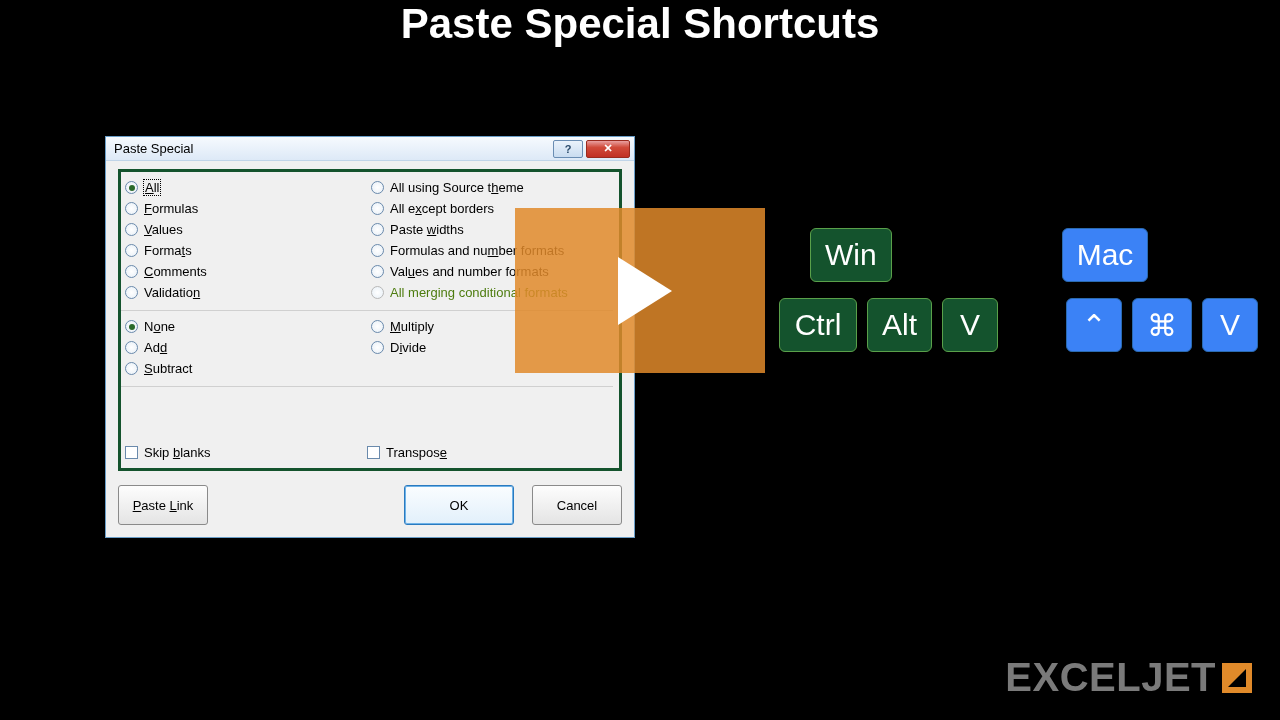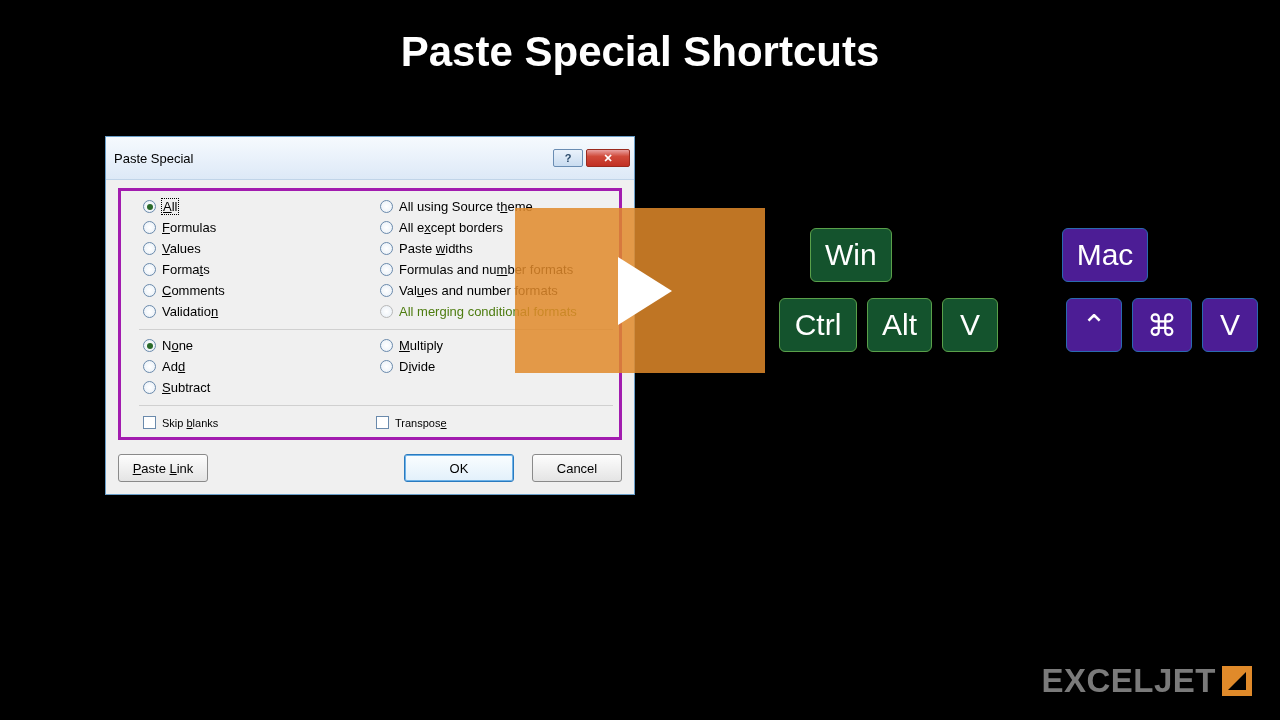--- a/index.html
+++ b/index.html
@@ -9,34 +9,33 @@
     background: #000;
     font-family: "Segoe UI", Tahoma, sans-serif;
     position: relative;
     overflow: hidden;
   }
   .title {
     color: #fff;
     font-size: 42px;
     font-weight: 700;
     text-align: center;
-    margin-top: 28px;
   }
   
   .dialog {
     position: absolute;
     left: 105px;
     top: 136px;
     width: 530px;
     background: #f0f0f0;
     border: 1px solid #6a9ec8;
     box-shadow: 0 0 4px rgba(0,0,0,0.3);
   }
   .titlebar {
-    height: 43px;
+    height: 24px;
     background: linear-gradient(#f6fafe, #dde9f7);
     border-bottom: 1px solid #c0d4e8;
     display: flex;
     align-items: center;
     padding: 0 4px 0 8px;
     font-size: 13px;
     color: #000;
   }
   .titlebar-spacer { flex: 1; }
   .tb-btn {
@@ -63,22 +62,22 @@
   .dialog-body {
     padding: 8px 12px 12px 12px;
     font-size: 13px;
     color: #000;
   }
   .group-label {
     font-size: 13px;
     margin: 4px 0 2px 0;
   }
   .orange-box {
-    border: 3px solid #a21caf;
-    padding: 4px 6px 6px 18px;
+    border: 3px solid #14532d;
+    padding: 4px 6px 6px 0;
   }
   .radio-grid {
     display: grid;
     grid-template-columns: 1fr 1fr;
     column-gap: 8px;
     row-gap: 6px;
     padding: 4px 4px;
   }
   .radio-row {
     display: flex;
@@ -119,30 +118,30 @@
     grid-template-columns: 1fr 1fr;
     padding: 6px 4px 2px 4px;
   }
   .checkbox {
     width: 13px; height: 13px;
     border: 1px solid #6a8aac;
     background: #fff;
     margin-right: 6px;
     flex-shrink: 0;
   }
-  .check-item { display: flex; align-items: center; font-size: 11px; }
+  .check-item { display: flex; align-items: center; font-size: 13px; margin-top: 48px; }
   .button-row {
     display: flex;
     gap: 18px;
     margin-top: 14px;
     align-items: center;
   }
   .btn {
     min-width: 90px;
-    height: 28px;
+    height: 40px;
     border: 1px solid #8a8a8a;
     border-radius: 3px;
     background: linear-gradient(#fdfdfd, #e4e4e4);
     font-size: 13px;
     display: flex;
     align-items: center;
     justify-content: center;
     cursor: pointer;
   }
   .btn.primary {
@@ -194,34 +193,34 @@
     padding: 0 14px;
     border-radius: 6px;
     color: #fff;
     font-size: 30px;
     font-weight: 400;
     display: flex;
     align-items: center;
     justify-content: center;
   }
   .key.green { background: #14532d; border: 1px solid #5aa04a; }
-  .key.blue  { background: #4c1d95; border: 1px solid #2a6ab0; }
+  .key.blue  { background: #3b82f6; border: 1px solid #2a6ab0; }
   .key.wide { min-width: 78px; }
   
   .logo {
     position: absolute;
     right: 28px;
     bottom: 20px;
     display: flex;
     align-items: center;
     gap: 2px;
     color: #7a7a7a;
     font-family: Arial, sans-serif;
     font-weight: 700;
-    font-size: 33px;
+    font-size: 40px;
     letter-spacing: 0.5px;
   }
   .logo-sq {
     width: 30px; height: 30px;
     background: #e08a2a;
     margin-left: 4px;
     position: relative;
   }
   .logo-sq::after {
     content: "";

